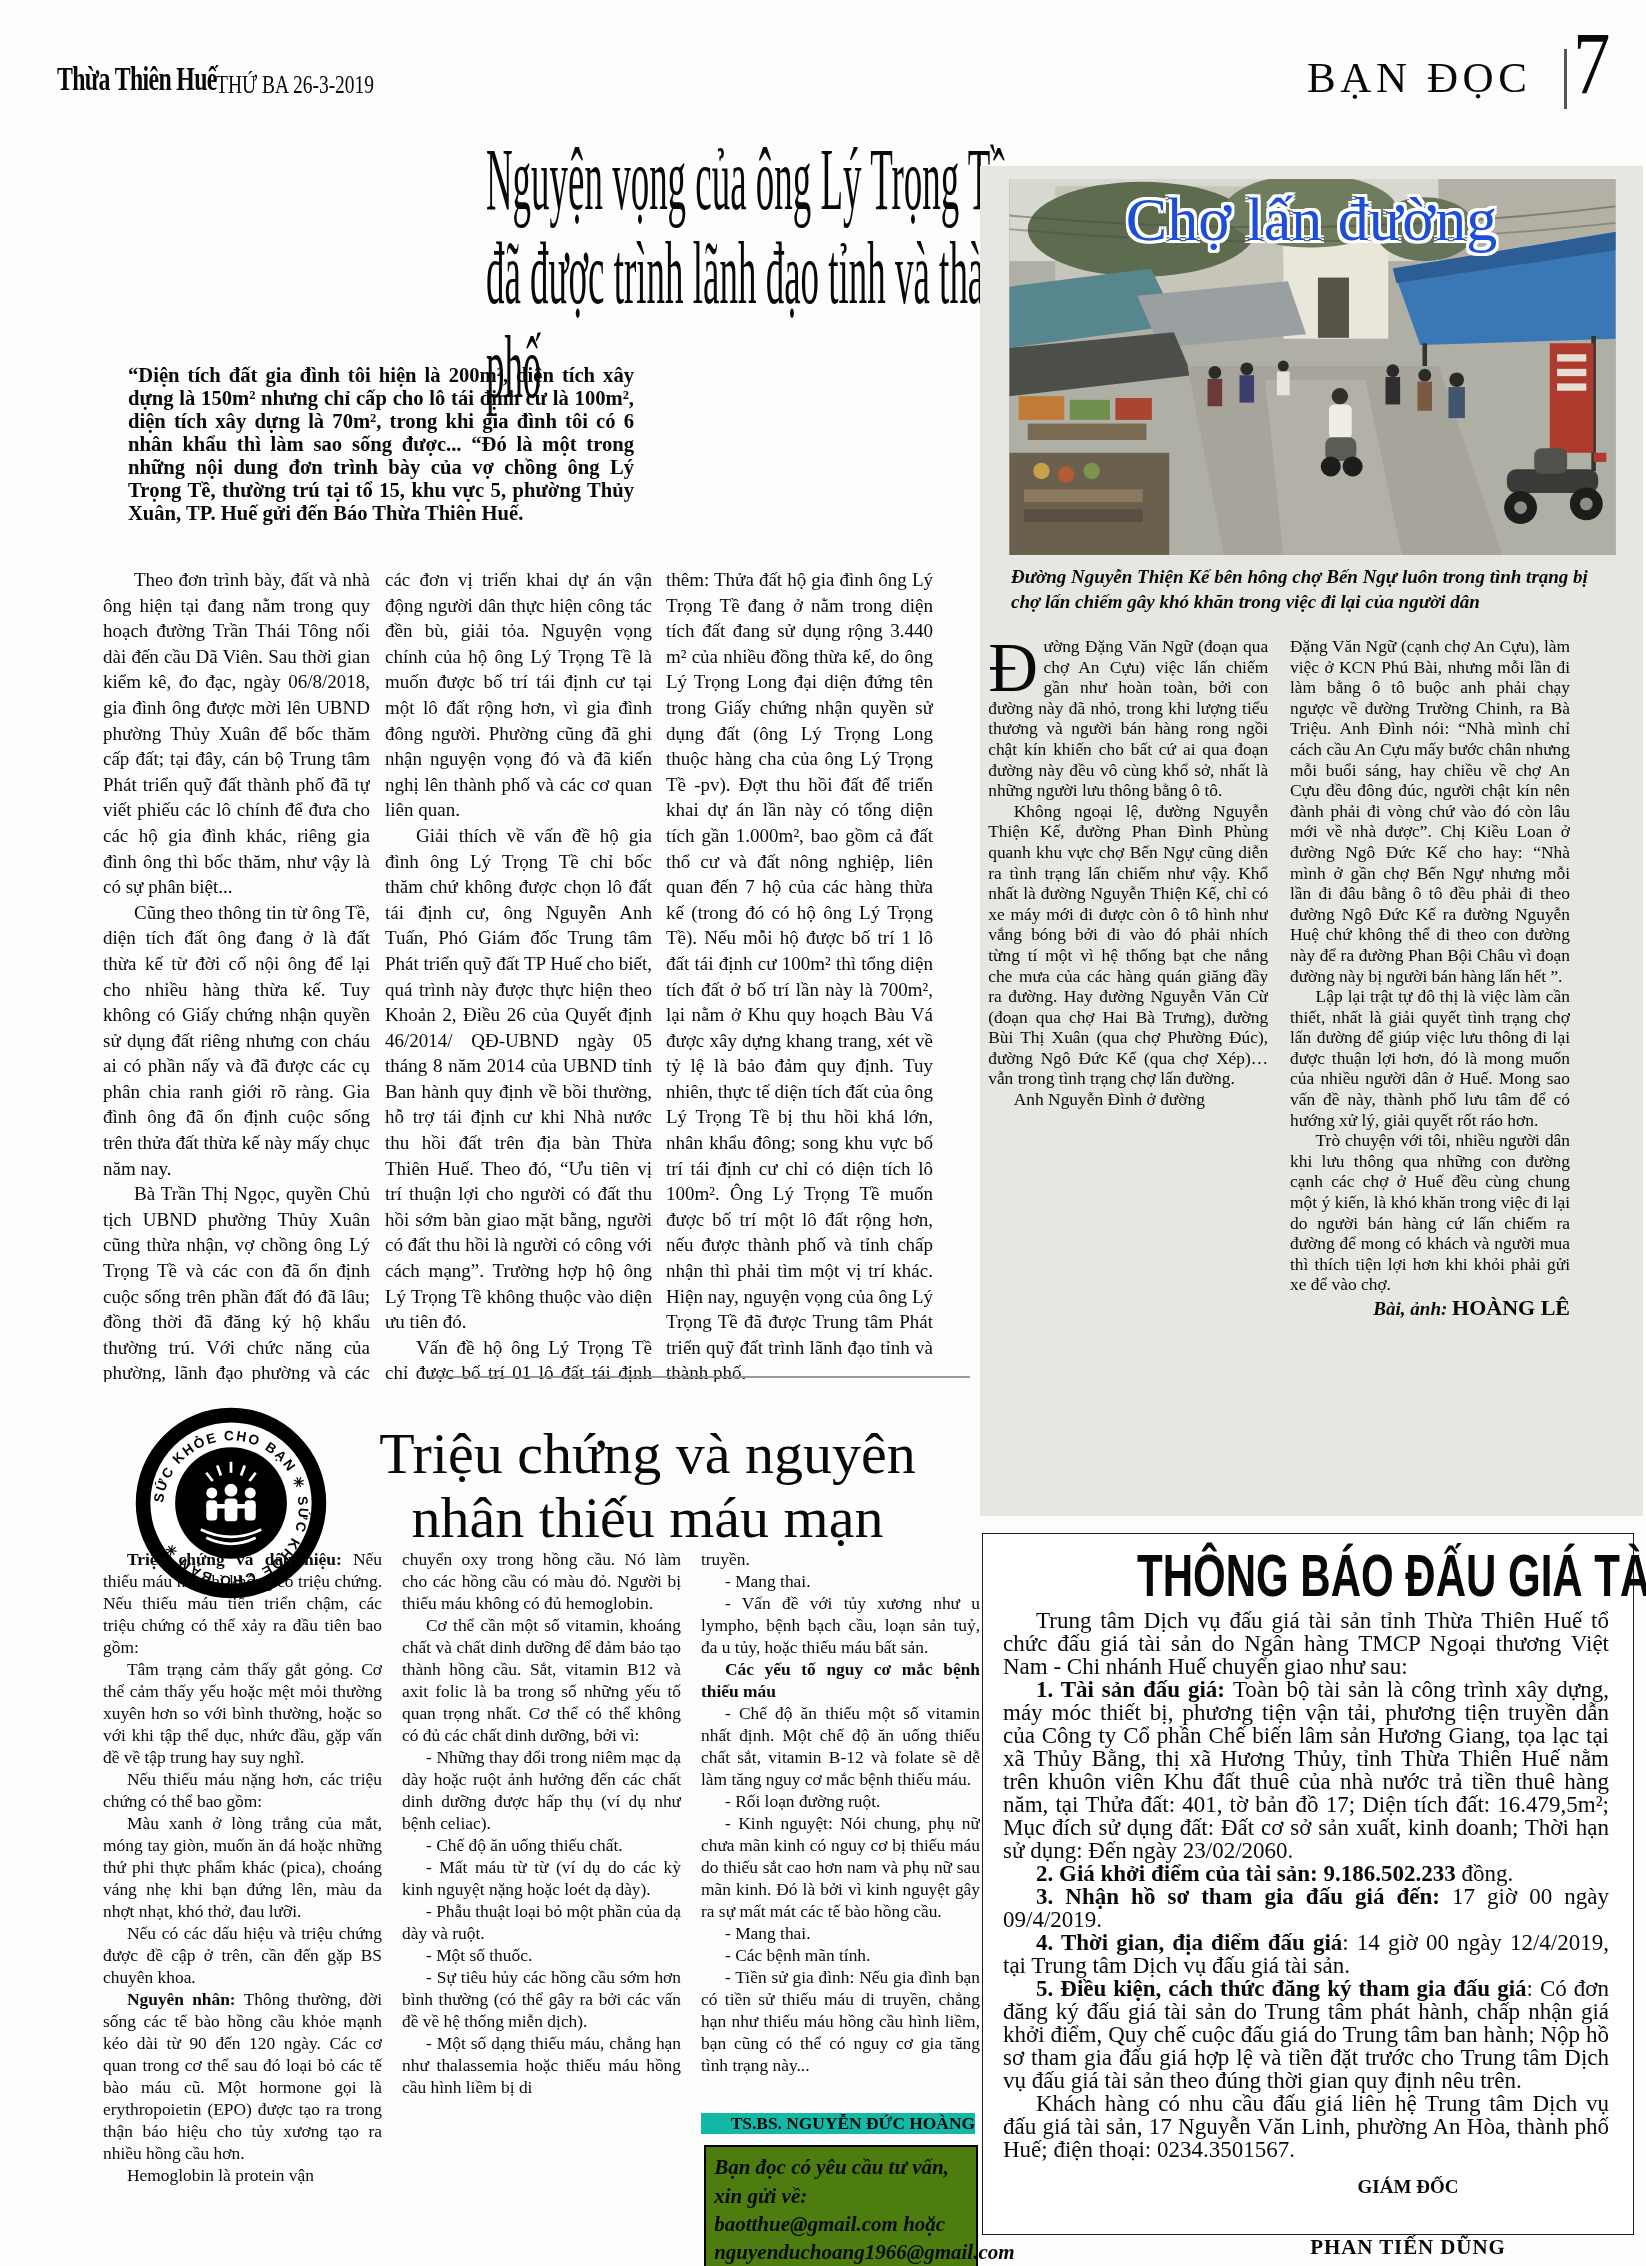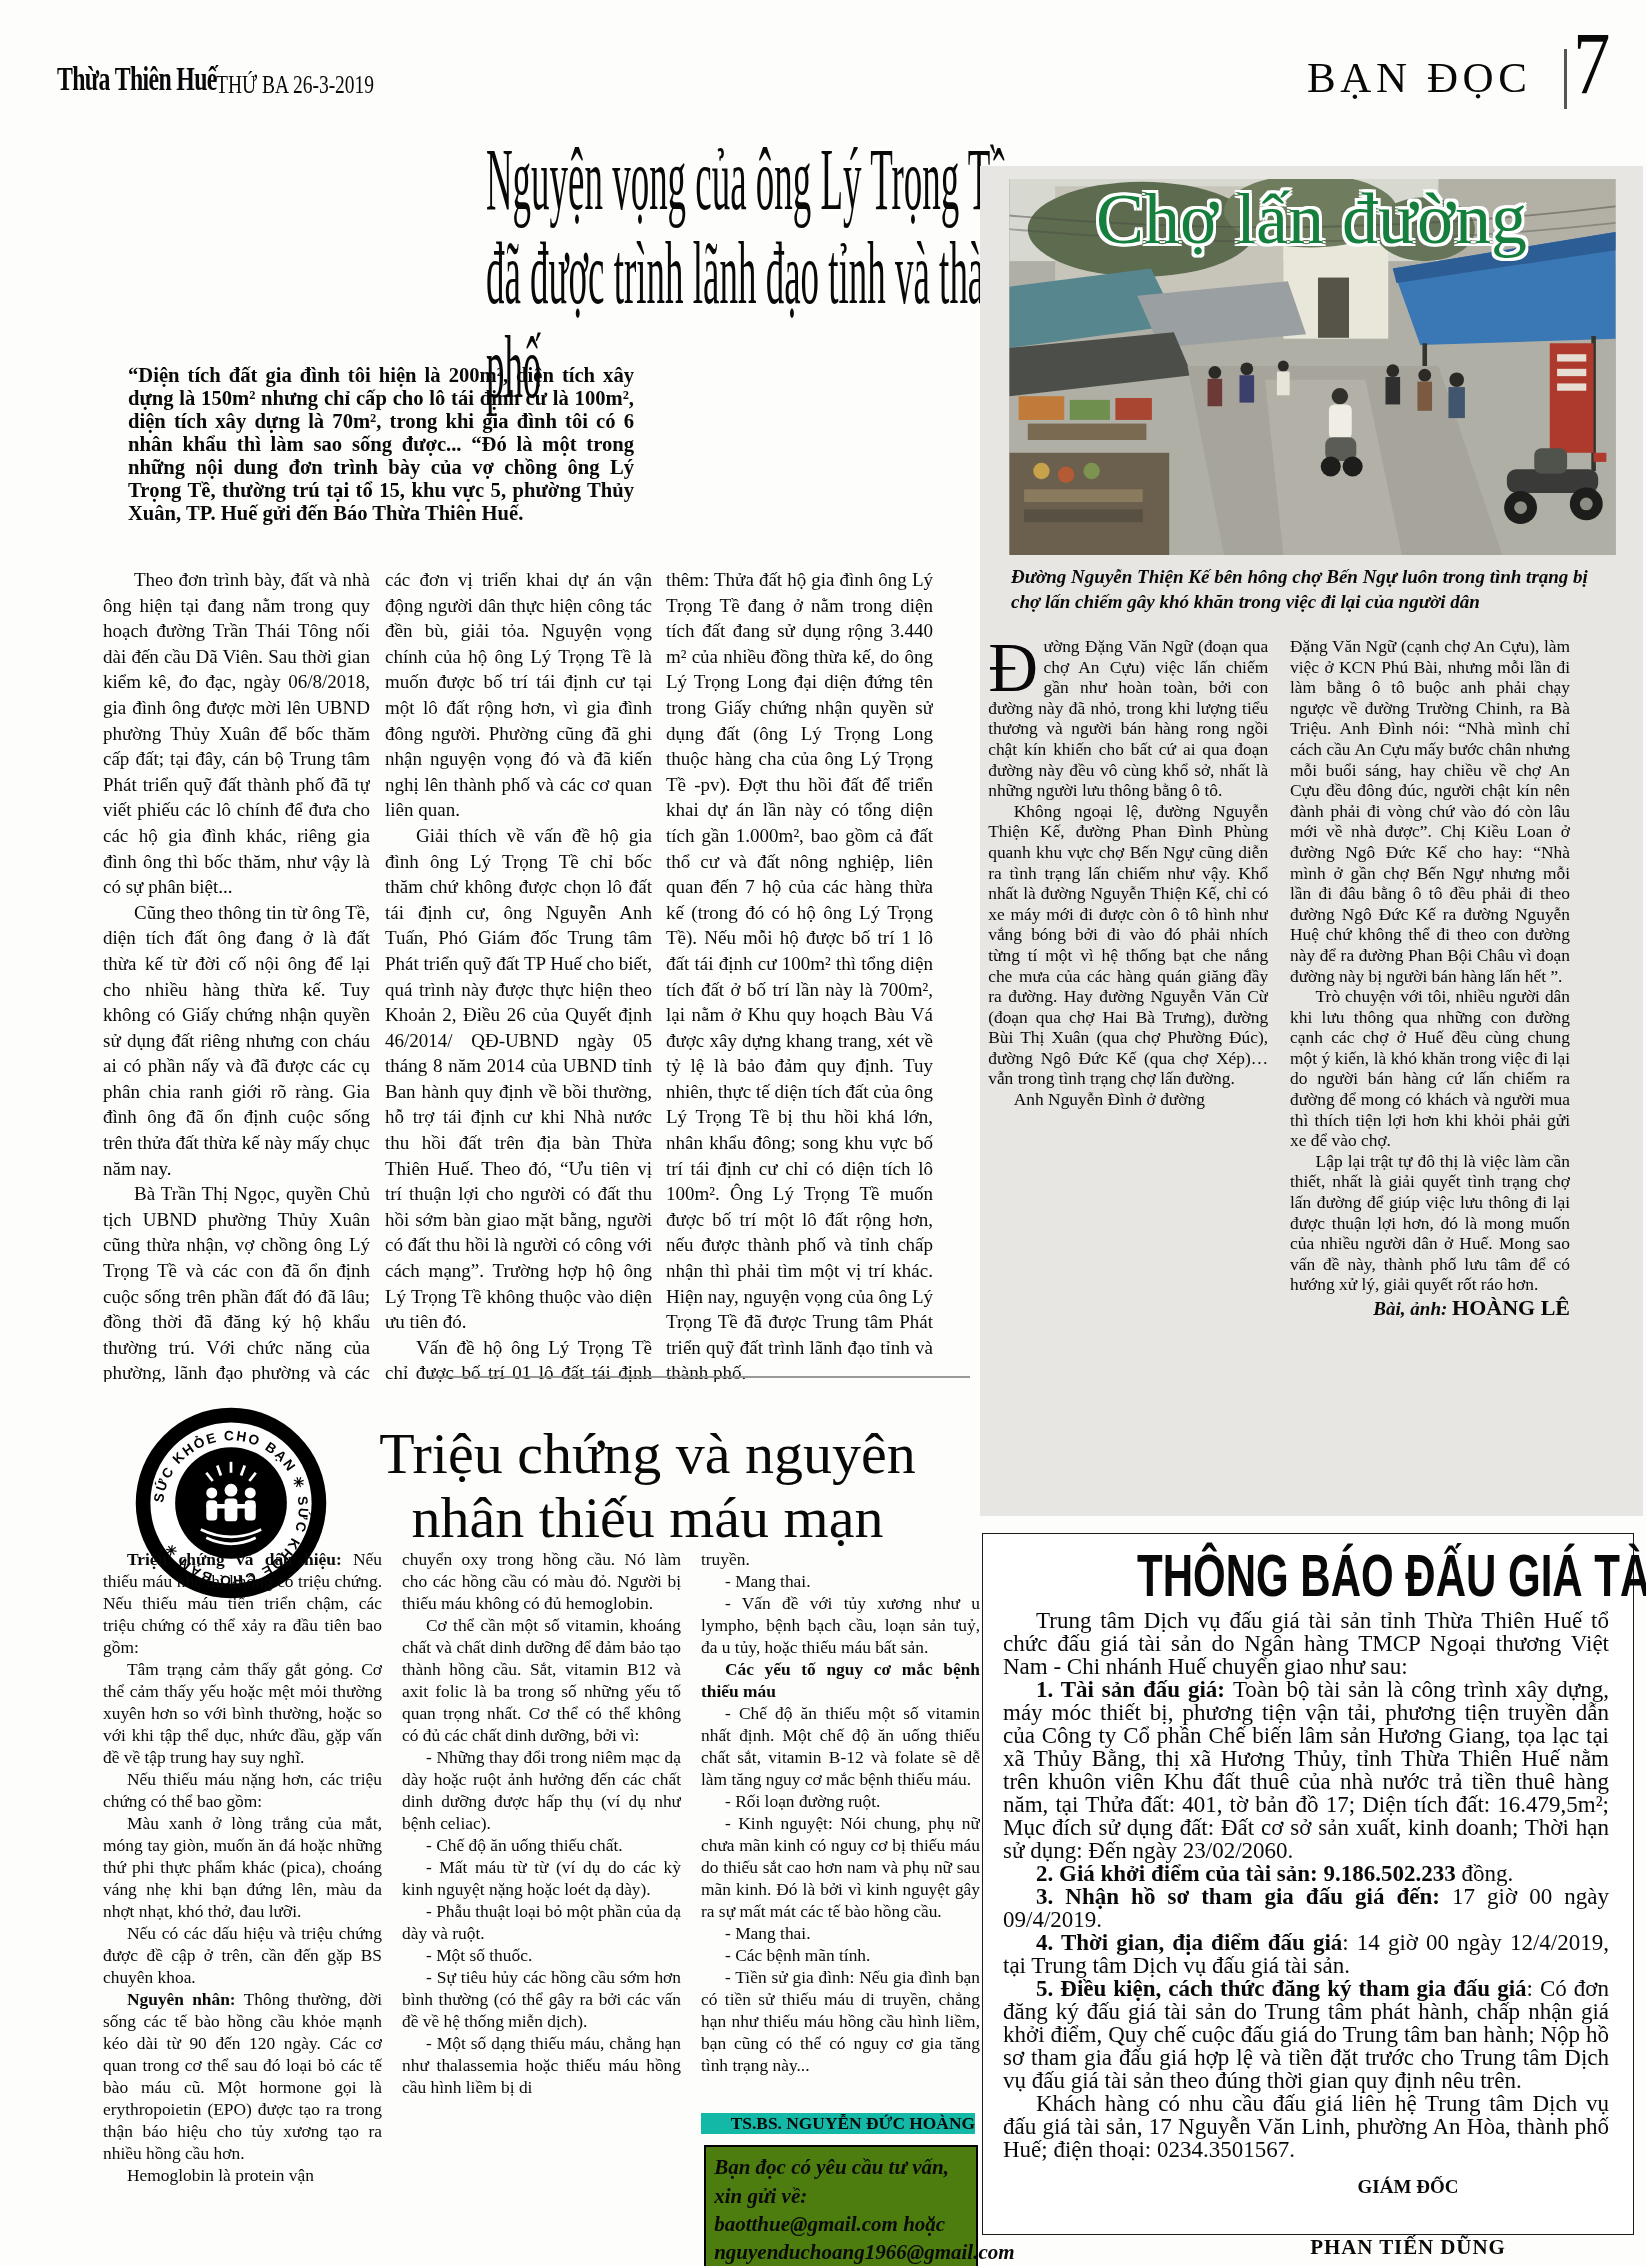--- a/index.html
+++ b/index.html
@@ -33,22 +33,22 @@
   .hcol{top:1548px;width:279px;height:718px;overflow:hidden;font-size:17.4px;line-height:22px;text-align:justify;}
   #hcol1{left:103px;} #hcol2{left:402px;} #hcol3{left:701px;}
   .hcol .ind{text-indent:24px;}
   .plead{font-weight:bold;}
   #health-author{left:701px;top:2113px;width:274px;text-align:right;font-weight:bold;font-size:17.4px;background:#14b8a6;}
   #contact-box{left:704px;top:2145px;width:254px;border:2.7px solid #000;background:#4d7c0f;
                padding:6.4px 8.2px;font-weight:bold;font-style:italic;font-size:21px;line-height:1.35;}
   
   #market-panel{left:980px;top:166px;width:663px;height:1350px;background:#e7e6e3;}
   #market-headline{top:5.5px;left:0;width:100%;text-align:center;z-index:3;}
-  #market-headline .hl{font-size:72px;line-height:95px;transform:scaleX(.80);transform-origin:center top;
-      color:#15803d;
+  #market-headline .hl{font-size:62px;line-height:95px;transform:scaleX(.80);transform-origin:center top;
+      color:#1d4ed8;
       text-shadow:2.7px 0 0 #fff,-2.7px 0 0 #fff,0 2.7px 0 #fff,0 -2.7px 0 #fff,
                   2.7px 2.7px 0 #fff,-2.7px -2.7px 0 #fff,2.7px -2.7px 0 #fff,-2.7px 2.7px 0 #fff;text-align:right;}
   #market-photo{left:29px;top:12.8px;width:607px;height:376px;overflow:hidden;background:#b9b9b2;}
   #market-caption{left:31px;top:398px;width:587px;font-size:19px;font-weight:bold;font-style:italic;line-height:1.32;}
   .qcol{top:470px;width:280px;height:877px;overflow:hidden;font-size:17.4px;line-height:20.6px;text-align:justify;}
   #qcol1{left:8.2px;} #qcol2{left:296px;margin-left:14px;}
   #market-intro{font-size:23px;line-height:30px;font-weight:bold;text-align:left;margin-bottom:8.2px;}
   .qcol .ind{text-indent:25.6px;}
   .dropcap{float:left;font-size:69px;line-height:53px;padding:5.5px 5.5px 0 0;font-weight:normal;}
   #market-byline{text-align:right;margin-top:2.7px;font-size:19px;}
@@ -261,22 +261,22 @@
 
     <div class="abs" id="market-caption">Đường Nguyễn Thiện Kế bên hông chợ Bến Ngự luôn trong tình trạng bị chợ lấn chiếm gây khó khăn trong việc đi lại của người dân</div>
 
     <div class="abs qcol" id="qcol1">
       <p><span class="dropcap">Đ</span><span>ường Đặng Văn Ngữ (đoạn qua chợ An Cựu) việc lấn chiếm gần như hoàn toàn, bởi con đường này đã nhỏ, trong khi lượng tiểu thương và người bán hàng rong ngồi chật kín khiến cho bất cứ ai qua đoạn đường này đều vô cùng khổ sở, nhất là những người lưu thông bằng ô tô.</span></p>
       <p class="ind">Không ngoại lệ, đường Nguyễn Thiện Kế, đường Phan Đình Phùng quanh khu vực chợ Bến Ngự cũng diễn ra tình trạng lấn chiếm như vậy. Khổ nhất là đường Nguyễn Thiện Kế, chỉ có xe máy mới đi được còn ô tô hình như vắng bóng bởi đi vào đó phải nhích từng tí một vì hệ thống bạt che nắng che mưa của các hàng quán giăng đầy ra đường. Hay đường Nguyễn Văn Cừ (đoạn qua chợ Hai Bà Trưng), đường Bùi Thị Xuân (qua chợ Phường Đúc), đường Ngô Đức Kế (qua chợ Xép)… vẫn trong tình trạng chợ lấn đường.</p>
       <p class="ind">Anh Nguyễn Đình ở đường</p>
     </div>
     <div class="abs qcol" id="qcol2">
       <p>Đặng Văn Ngữ (cạnh chợ An Cựu), làm việc ở KCN Phú Bài, nhưng mỗi lần đi làm bằng ô tô buộc anh phải chạy ngược về đường Trường Chinh, ra Bà Triệu. Anh Đình nói: “Nhà mình chỉ cách cầu An Cựu mấy bước chân nhưng mỗi buổi sáng, hay chiều về chợ An Cựu đều đông đúc, người chật kín nên đành phải đi vòng chứ vào đó còn lâu mới về nhà được”. Chị Kiều Loan ở đường Ngô Đức Kế cho hay: “Nhà mình ở gần chợ Bến Ngự nhưng mỗi lần đi đâu bằng ô tô đều phải đi theo đường Ngô Đức Kế ra đường Nguyễn Huệ chứ không thể đi theo con đường này để ra đường Phan Bội Châu vì đoạn đường này bị người bán hàng lấn hết ”.</p>
+      <p class="ind">Lập lại trật tự đô thị là việc làm cần thiết, nhất là giải quyết tình trạng chợ lấn đường để giúp việc lưu thông đi lại được thuận lợi hơn, đó là mong muốn của nhiều người dân ở Huế. Mong sao vấn đề này, thành phố lưu tâm để có hướng xử lý, giải quyết rốt ráo hơn.</p>
       <p class="ind">Trò chuyện với tôi, nhiều người dân khi lưu thông qua những con đường cạnh các chợ ở Huế đều cùng chung một ý kiến, là khó khăn trong việc đi lại do người bán hàng cứ lấn chiếm ra đường để mong có khách và người mua thì thích tiện lợi hơn khi khỏi phải gửi xe để vào chợ.</p>
-      <p class="ind">Lập lại trật tự đô thị là việc làm cần thiết, nhất là giải quyết tình trạng chợ lấn đường để giúp việc lưu thông đi lại được thuận lợi hơn, đó là mong muốn của nhiều người dân ở Huế. Mong sao vấn đề này, thành phố lưu tâm để có hướng xử lý, giải quyết rốt ráo hơn.</p>
       <p id="market-byline">
         <span class="bp">Bài, ảnh:</span>
         <span class="bn">HOÀNG LÊ</span>
       </p>
     </div>
   </div>
 
   <div class="abs" id="auction">
     <div id="auction-title-wrap">
       <span class="cond" id="auction-title">THÔNG BÁO ĐẤU GIÁ TÀI SẢN</span>

